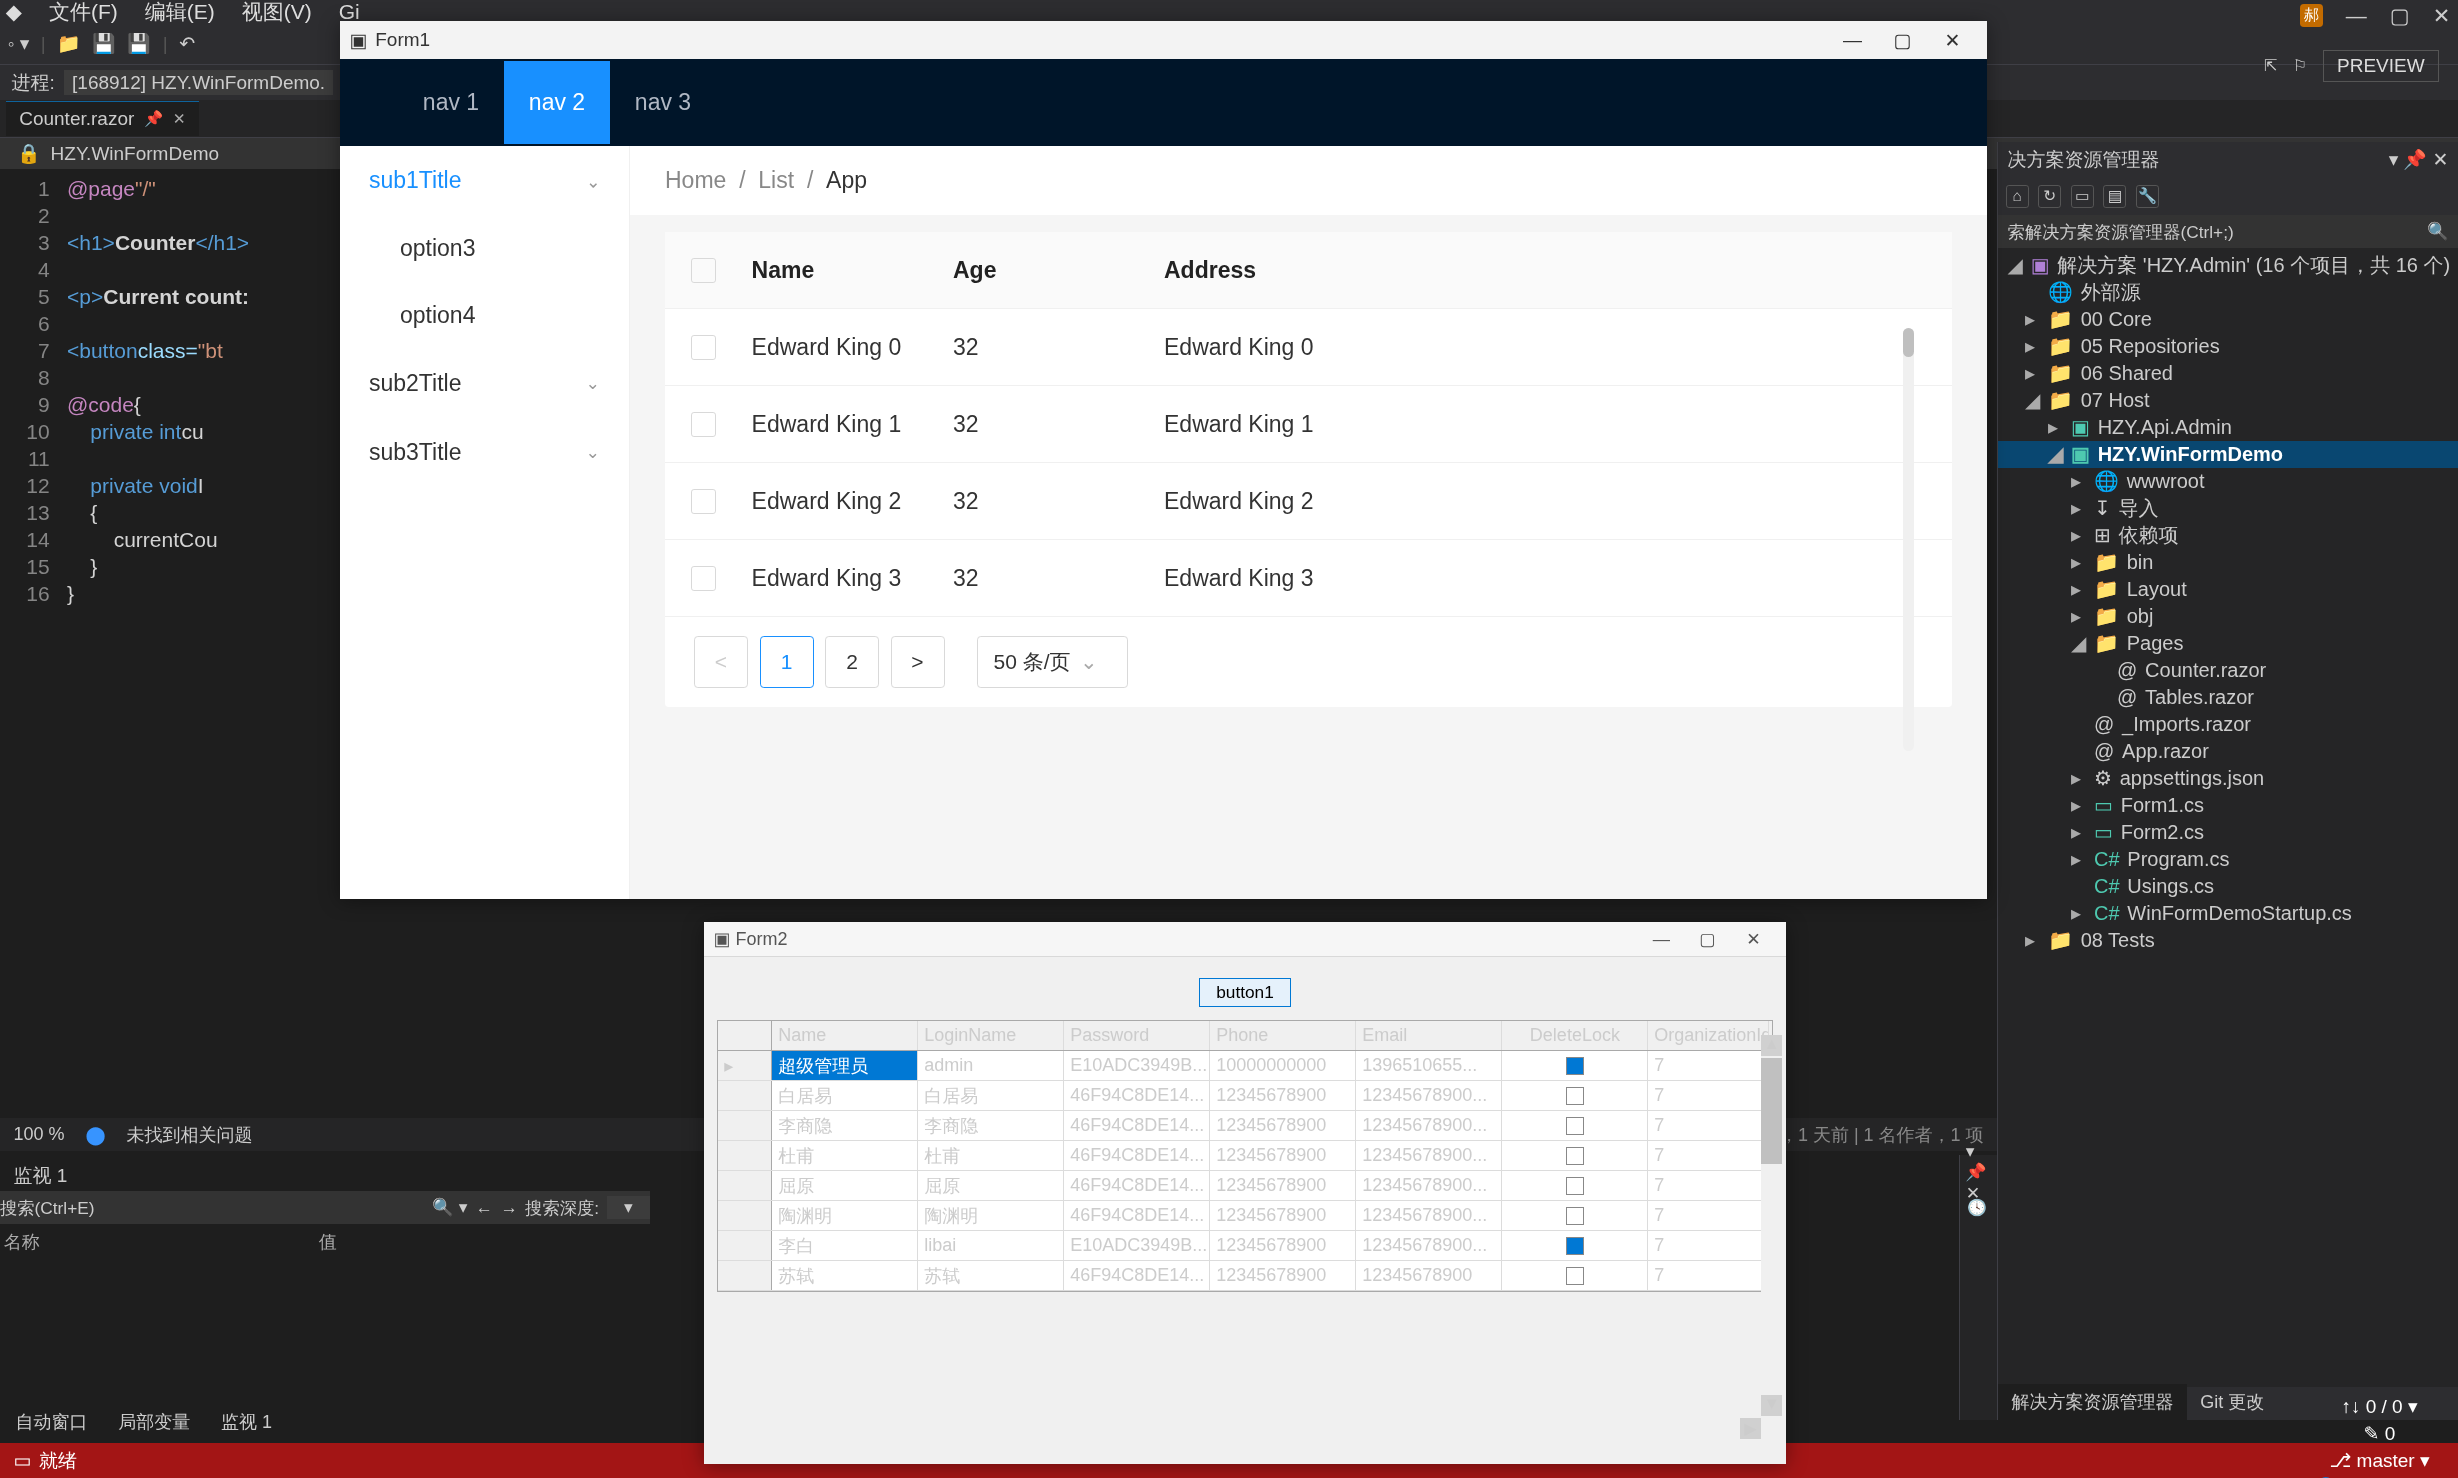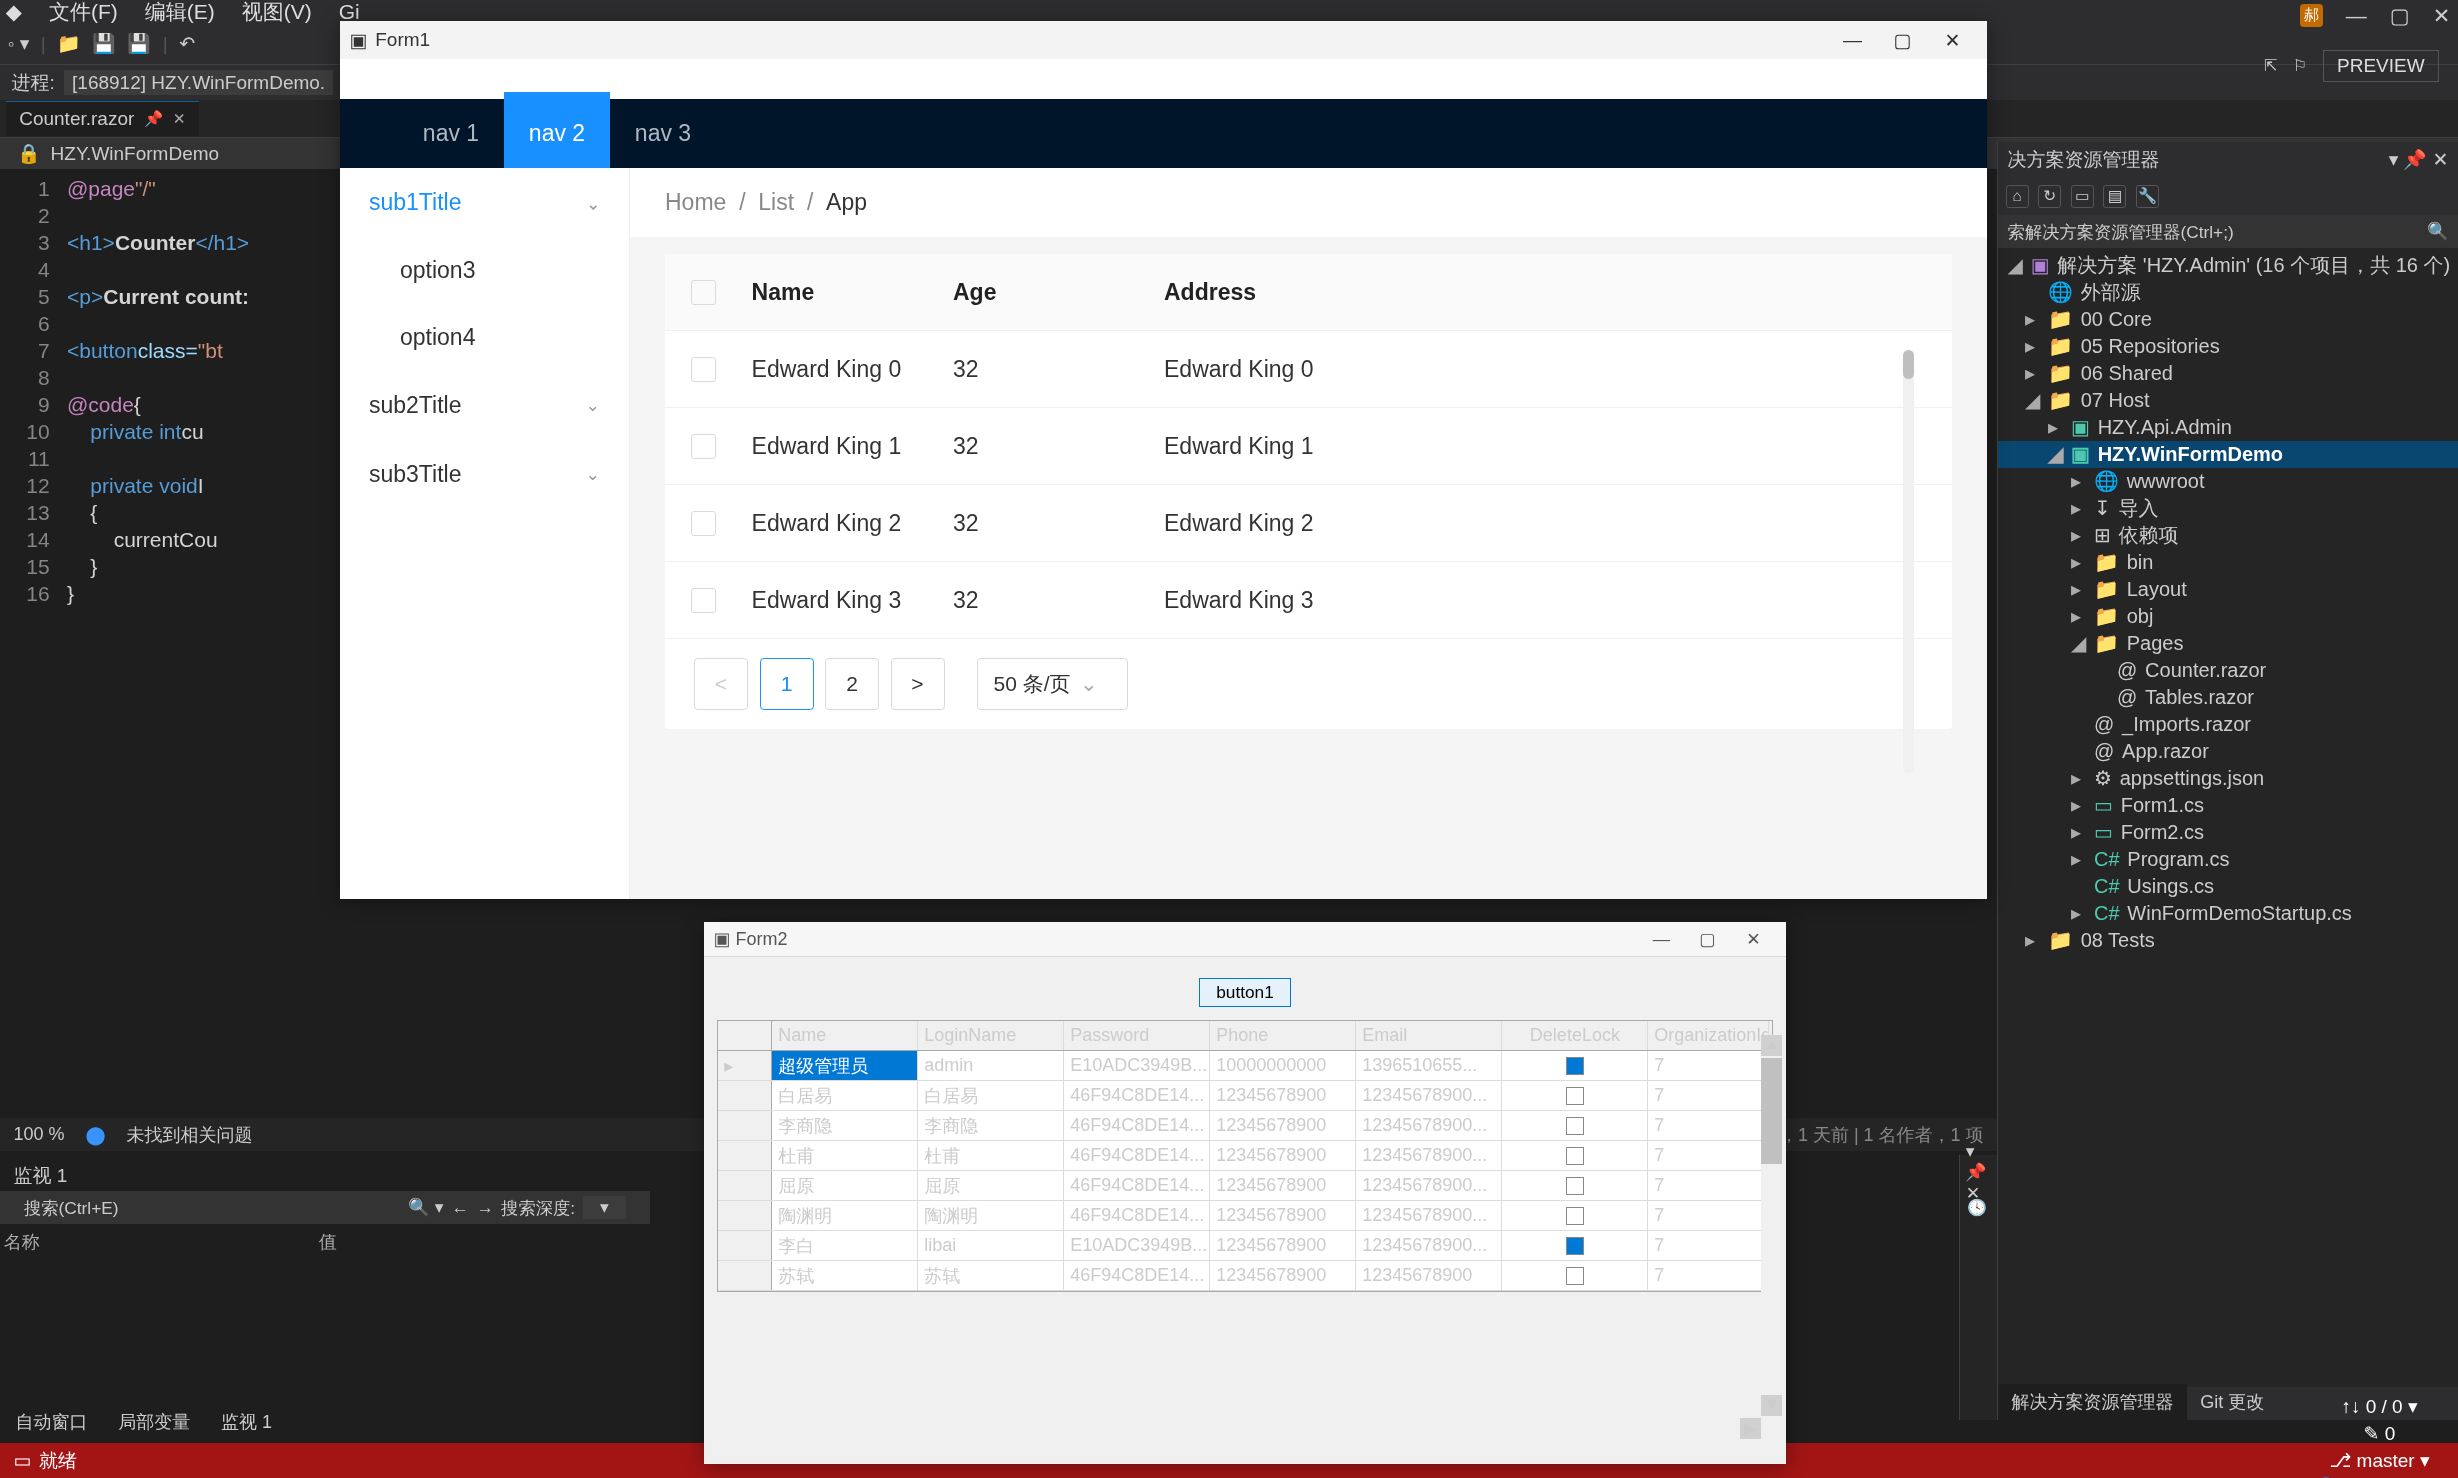--- a/index.html
+++ b/index.html
@@ -45,21 +45,21 @@
 .tree-row .ico-cs{ color:#4ec9b0;}
 .tree-row .ico-sln{ color:#b180d7;}
 .tree-row.selected{ background:#094771; color:#fff;}
 .tree-row.bold{ font-weight:bold; color:#fff;}
 .depth-1{padding-left:27px;} .depth-2{padding-left:50px;} .depth-3{padding-left:73px;} .depth-4{padding-left:96px;}
 .right-bottom-tabs{ height:33px; background:#2d2d30; display:flex; align-items:flex-end; font-size:18px;}
 .right-bottom-tabs .t{ padding:5.8px 13.4px;}
 .right-bottom-tabs .t.active{ background:#1e1e1e;}
 .errorbar{ position:absolute; left:0; right:461px; top:1118px; height:33px; background:#252526; display:flex; align-items:center; font-size:18px; padding:0 13.4px; gap:21px;}
 .watch-title{ position:absolute; left:0; top:1159px; font-size:19px; padding:3.8px 13.4px; background:#1e1e1e;}
-.watch-search{ position:absolute; left:0; top:1191px; right:1808px; height:33px; background:#333; display:flex; align-items:center; padding:0 24px; font-size:17.3px; gap:7.7px;text-align:center;}
+.watch-search{ position:absolute; left:0; top:1191px; right:1808px; height:33px; background:#333; display:flex; align-items:center; padding:0 0; font-size:17.3px; gap:7.7px;text-align:center;}
 .watch-search .spacer{flex:1;}
 .watch-cols{ position:absolute; left:3.8px; top:1230px; display:flex; font-size:18px; gap:279px; color:#aaa;}
 
 
 .bottom-tabs{ position:absolute; left:0; top:1405px; height:33px; display:flex; align-items:center; font-size:18px;}
 .bottom-tabs .bt{ padding:5.8px 15.4px;}
 .bottom-tabs .bt.active{ background:#1e1e1e;}
 
 
 .statusbar{ position:absolute; left:0; right:0; bottom:0; height:35px; background:#a31515; display:flex; align-items:center; color:#fff; font-size:19px; padding:0 13.4px;}
@@ -69,21 +69,21 @@
 
 .right-timeline{ position:absolute; top:1155px; right:461px; width:38px; bottom:58px; background:#252526; border-left:1px solid #3f3f46;}
 .right-timeline .tl-hdr{ height:35px; display:flex; align-items:center; justify-content:flex-end; gap:5.8px; font-size:17.3px; padding:0 5.8px;}
 
 
 .form1{ position:absolute; left:340px; top:21px; width:1647px; height:878px; background:#fff; display:flex; flex-direction:column; box-shadow:0 1.9px 19px rgba(0,0,0,.4);}
 .form1-titlebar{ height:38px; background:#f3f3f3; display:flex; align-items:center; padding:0 9.6px; font-size:19px; color:#333;}
 .form1-titlebar .ficon{ margin-right:7.7px;}
 .form1-titlebar .sp{flex:1;}
 .form1-titlebar .wbtn{ width:50px; height:31px; display:flex; align-items:center; justify-content:center; font-size:19px; color:#333;}
-.form1-nav{ height:69px; background:#001529; display:flex; align-items:center;margin-top:40px;}
+.form1-nav{ height:87px; background:#001529; display:flex; align-items:center;}
 .form1-nav .nav-item{ width:106px; height:83px; display:flex; align-items:center; justify-content:center; color:#b0b8c4; font-size:23px;}
 .form1-nav .nav-item.active{ background:#1890ff; color:#fff;}
 .form1-body{ flex:1; display:flex; background:#fff;}
 .form1-side{ width:290px; border-right:1px solid #f0f0f0; background:#fff;}
 .side-item{ height:69px; display:flex; align-items:center; padding:0 29px; color:#333; font-size:23px; justify-content:space-between;}
 .side-sub{ height:67px; display:flex; align-items:center; padding-left:60px; font-size:23px; color:#333;}
 .side-sub.active{ background:#e6f7ff; color:#1890ff; border-right:3.8px solid #1890ff;}
 .side-item.open .chev{ transform:rotate(180deg);}
 .chev{ font-size:17.3px; color:#999;}
 .form1-main{ flex:1; background:#f5f5f5; padding:0; position:relative;}

